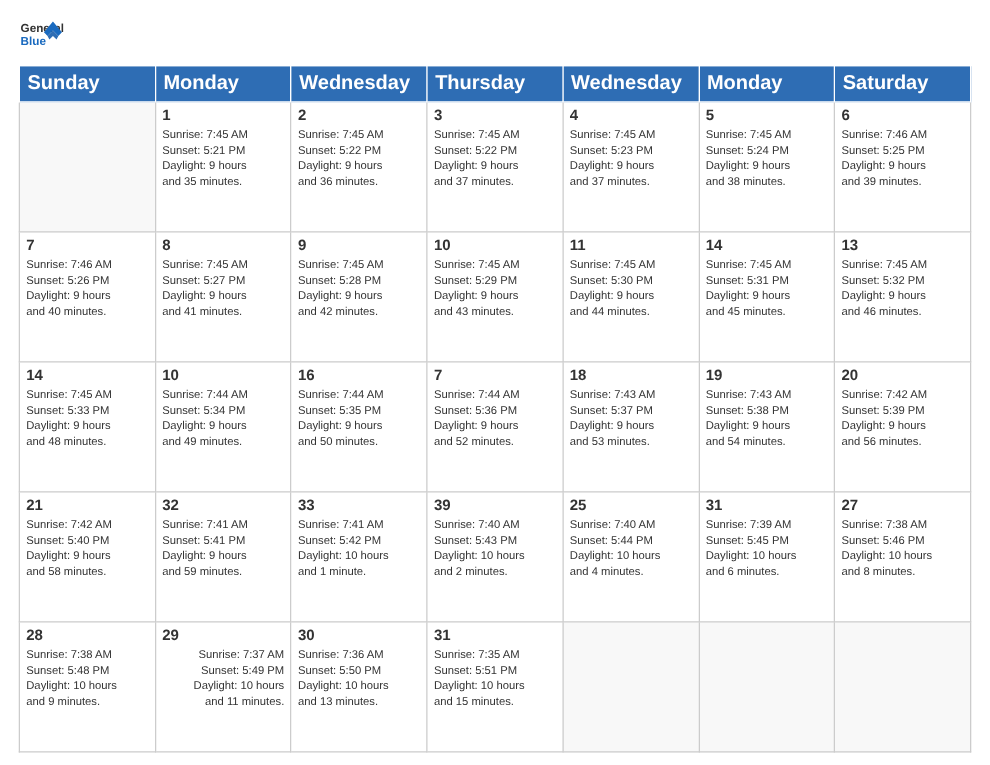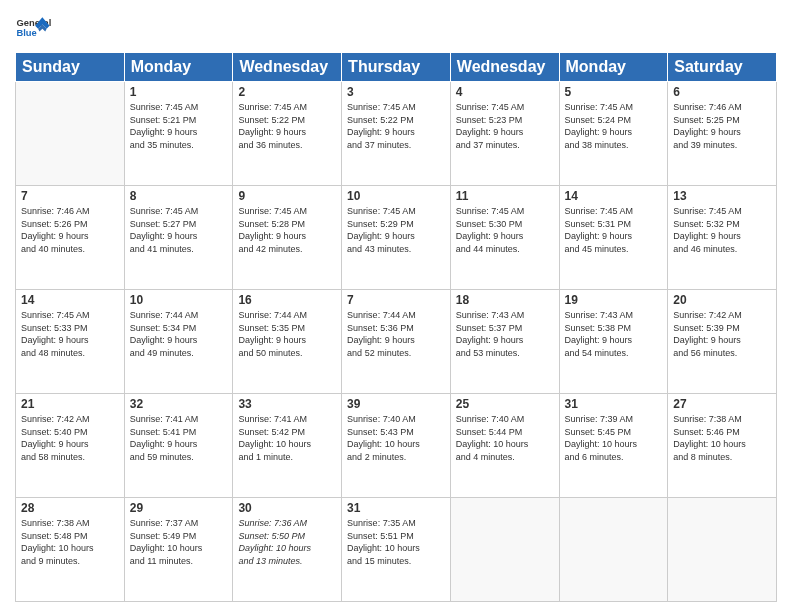--- a/index.html
+++ b/index.html
@@ -315,28 +315,28 @@
         <tr>
           <td>
             <span class="day-number">28</span>
             <div class="day-info" style="white-space: pre-line;">Sunrise: 7:38 AM
 Sunset: 5:48 PM
 Daylight: 10 hours
 and 9 minutes.</div>
           </td>
           <td>
             <span class="day-number">29</span>
-            <div class="day-info" style="white-space: pre-line;">Sunrise: 7:37 AM
+            <div class="day-info" style="white-space: pre-line; text-align: right;">Sunrise: 7:37 AM
 Sunset: 5:49 PM
 Daylight: 10 hours
 and 11 minutes.</div>
           </td>
           <td>
             <span class="day-number">30</span>
-            <div class="day-info" style="white-space: pre-line; font-style: italic;">Sunrise: 7:36 AM
+            <div class="day-info" style="white-space: pre-line;">Sunrise: 7:36 AM
 Sunset: 5:50 PM
 Daylight: 10 hours
 and 13 minutes.</div>
           </td>
           <td>
             <span class="day-number">31</span>
             <div class="day-info" style="white-space: pre-line;">Sunrise: 7:35 AM
 Sunset: 5:51 PM
 Daylight: 10 hours
 and 15 minutes.</div>

